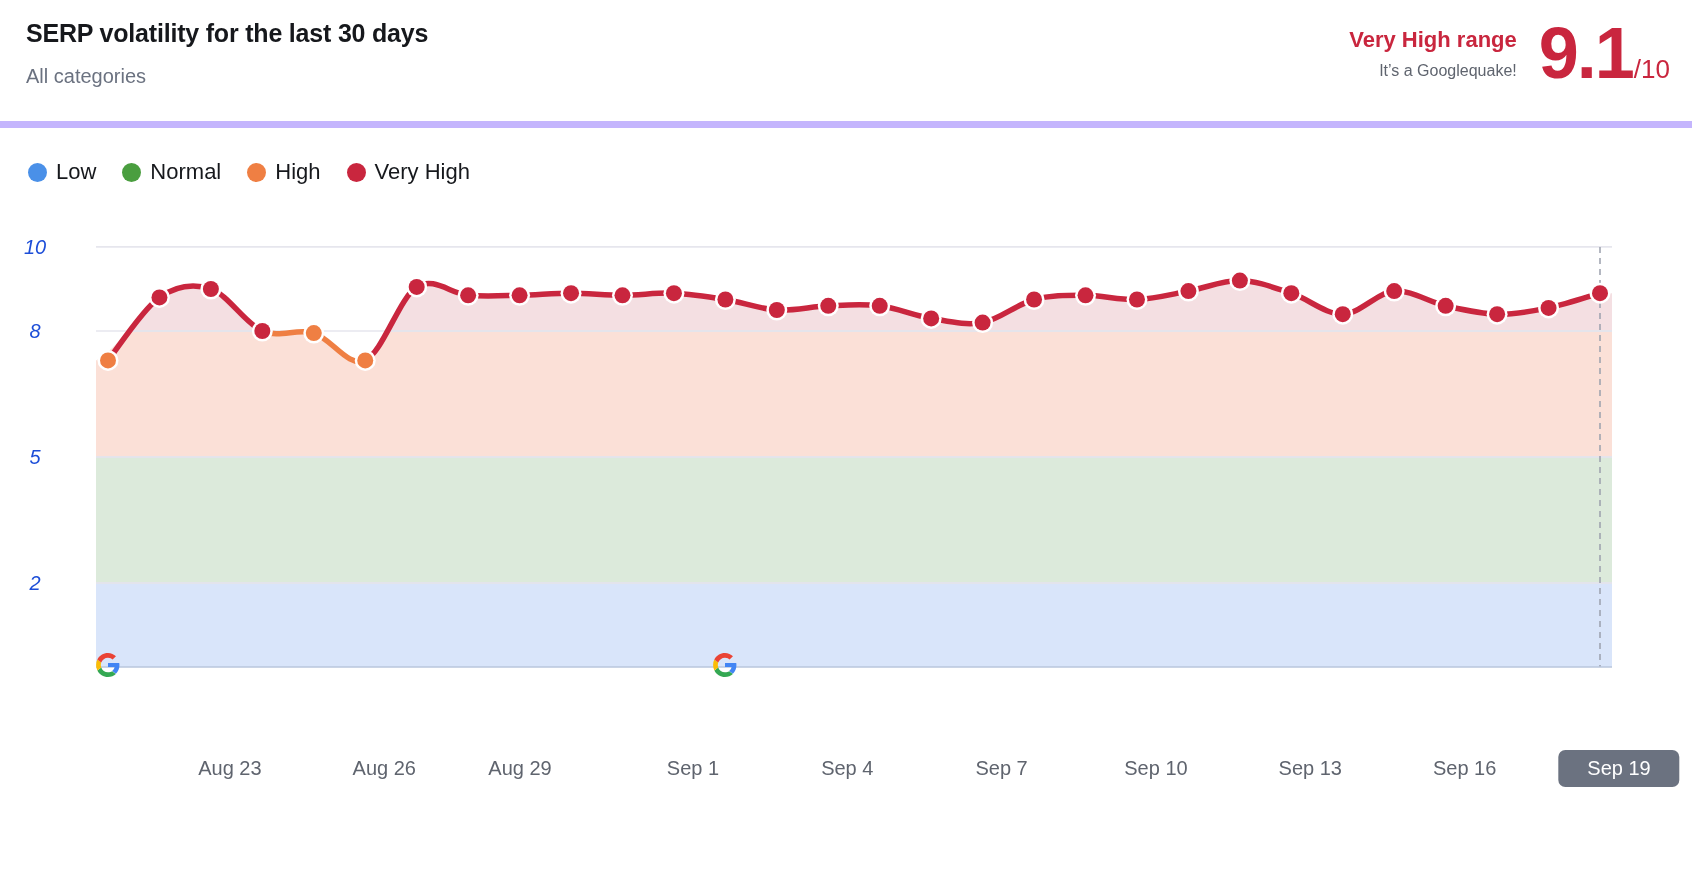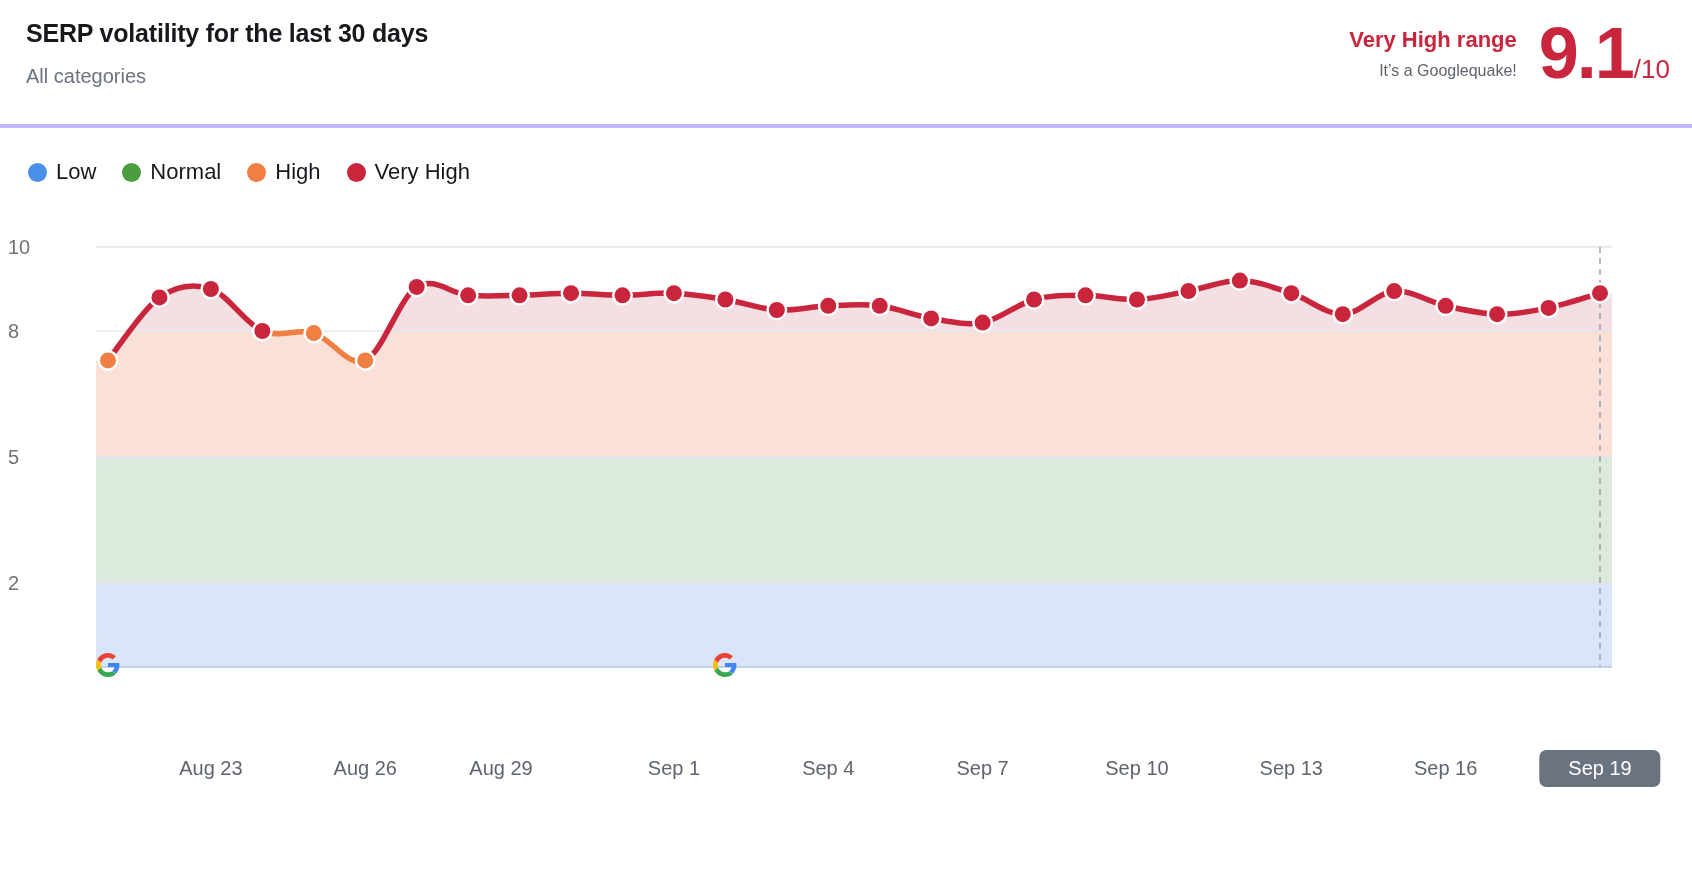--- a/index.html
+++ b/index.html
@@ -9,21 +9,21 @@
     background: #ffffff;
     font-family: "Liberation Sans", sans-serif;
     color: #23252a;
     overflow: hidden;
   }
 
   
   .header {
     position: relative;
     height: 128px;
-    border-bottom: 4px solid #c4b5fd;
+    border-bottom: 7px solid #c4b5fd;
     padding: 18px 24px 0 26px;
   }
   .title {
     font-size: 25px;
     font-weight: bold;
     letter-spacing: -0.2px;
     color: #16181c;
     margin: 0;
     line-height: 30px;
   }
@@ -85,31 +85,33 @@
   .legend-dot { width: 19px; height: 19px; border-radius: 50%; }
   .legend-label { font-size: 22px; color: #16181c; }
 
   
   .chart-area { position: relative; width: 1692px; height: 680px; }
   .chart-svg { position: absolute; left: 0; top: 0; }
 
   .y-tick {
     position: absolute;
     width: 54px;
-    text-align: left;
+    text-align: center;
     font-size: 20px;
-    color: #737373;
+    color: #1d4ed8;
     transform: translateY(-11px);
+    font-style: italic;
   }
   .x-tick {
     position: absolute;
     font-size: 20px;
     color: #5f646e;
     transform: translateX(-50%);
     white-space: nowrap;
+    margin-left: 19px;
   }
   .x-tick.current {
     background: #6b7280;
     color: #ffffff;
     padding: 7px 29px;
     border-radius: 7px;
     transform: translateX(-50%) translateY(-7px);
   }
   .g-icon { position: absolute; transform: translate(-50%, -50%); }
 </style>

